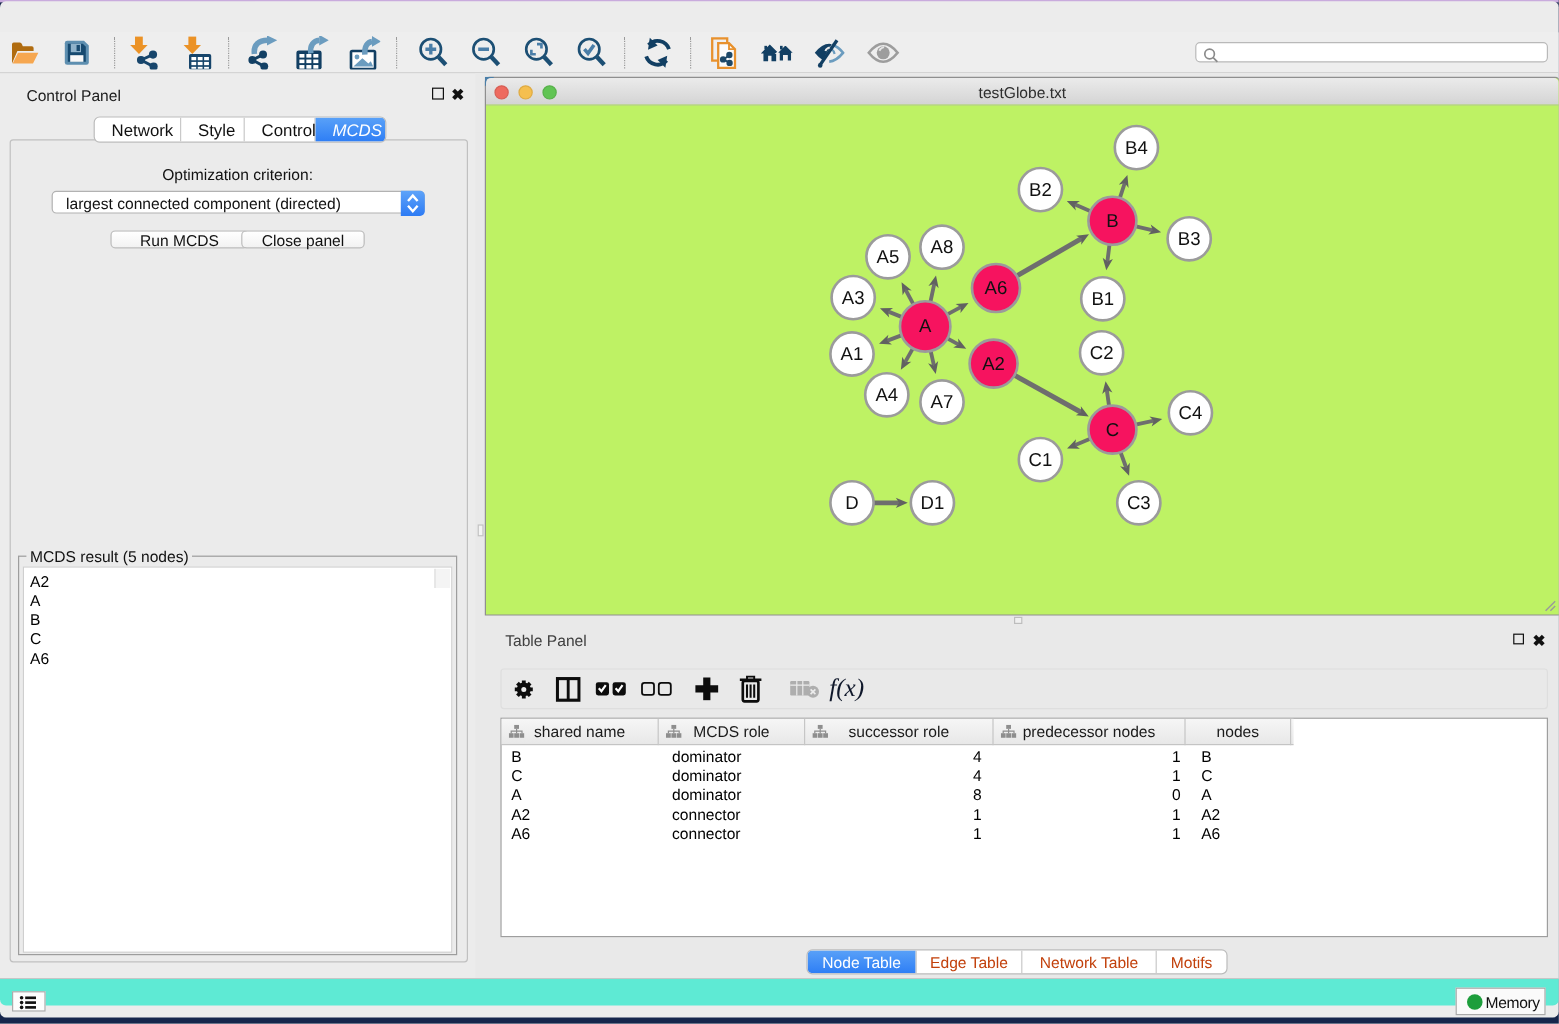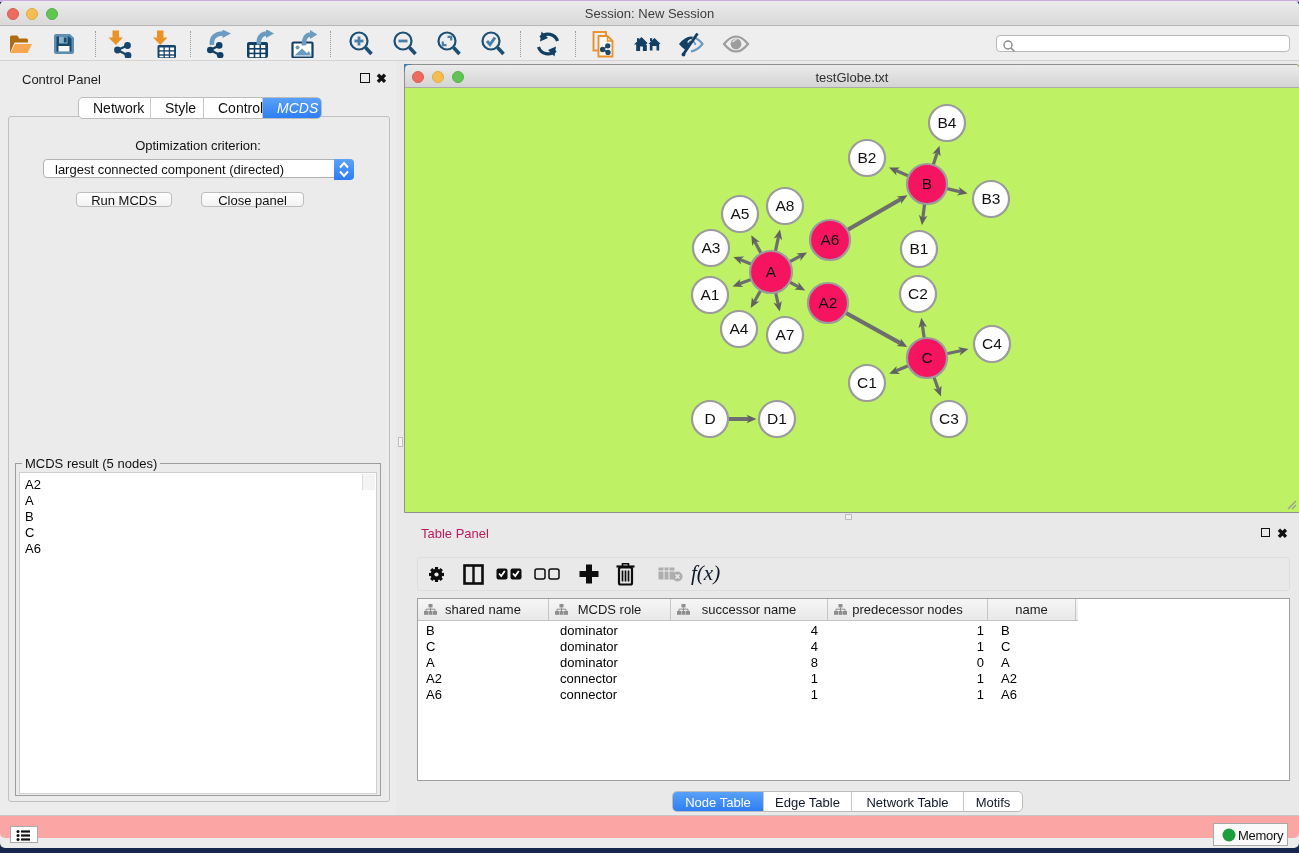--- a/index.html
+++ b/index.html
@@ -30,47 +30,41 @@
 #listbox { position:absolute; left:3px; top:8px; width:358px; height:322px; background:#fff; border:1px solid #cfcfcf; font-size:13px; color:#000; }
 #listbox div { height:15.9px; line-height:15.9px; padding-left:5px; }
 #lb-scroll { position:absolute; right:1px; top:1px; width:13px; height:320px; background:#f4f4f4; border-left:1px solid #dcdcdc; }
 
 #rightbg { position:absolute; left:396px; top:60px; width:903px; height:755px; background:#e9e9e9; }
 #netwin { position:absolute; left:404px; top:63px; width:896px; height:449px; background:#bef264; border:1px solid #8f8f8f; border-radius:4px 4px 0 0; }
 #netwin-tb { position:absolute; left:0; top:0; width:100%; height:23px; background:linear-gradient(#ebebeb,#d4d4d4); border-bottom:1px solid #ababab; border-radius:4px 4px 0 0; }
 #netwin-title { position:absolute; top:5px; width:100%; text-align:center; font-size:13px; color:#2e2e2e; }
 #graph { position:absolute; left:0px; top:24px; }
 
-#tp-title { position:absolute; left:421px; top:525px; font-size:13px; color:#be185d; }
+#tp-title { position:absolute; left:421px; top:525px; font-size:13px; color:#404040; }
 #tp-toolbar { position:absolute; left:417px; top:556px; width:873px; height:34px; border:1px solid #dedede; border-radius:3px; }
 #table { position:absolute; left:417px; top:597px; width:873px; height:183px; background:#fff; border:1px solid #9e9e9e; }
 #thead { position:absolute; left:0; top:0; width:660px; height:22px; background:linear-gradient(#f6f6f6,#e8e8e8); border-bottom:1px solid #c4c4c4; }
 .thcell { position:absolute; top:0; height:22px; border-right:1px solid #c6c6c6; font-size:13px; color:#1a1a1a; text-align:center; line-height:22px; }
 .trow { position:absolute; left:0; width:100%; height:16px; font-size:13px; color:#000; }
 .tc { position:absolute; top:0; height:16px; line-height:16px; }
 
 #btabs { position:absolute; left:672px; top:790px; height:21px; display:flex; border:1px solid #bcbcbc; border-radius:5px; overflow:hidden; background:#fff; }
-.btab { font-size:13px; color:#0f172a; padding-top:3px; text-align:center; border-right:1px solid #c9c9c9; }
+.btab { font-size:13px; color:#c2410c; padding-top:3px; text-align:center; border-right:1px solid #c9c9c9; }
 .btab:last-child { border-right:none; }
 .btab.sel { background:linear-gradient(#59a1f8,#2e7ef5); color:#fff; }
 
-#statusbar { position:absolute; left:0; top:814px; width:1299px; height:23px; background:#fca5a5; border-top:1px solid #c6c6c6; border-radius:0 0 5px 5px; }
+#statusbar { position:absolute; left:0; top:814px; width:1299px; height:23px; background:#5eead4; border-top:1px solid #c6c6c6; border-radius:0 0 5px 5px; }
 #listbtn { position:absolute; left:10px; top:10px; width:28px; height:17px; background:#fdfdfd; border:1px solid #ababab; }
 #membtn { position:absolute; right:11px; top:7px; width:75px; height:23px; background:#fafafa; border:1px solid #a9a9a9; font-size:13px; color:#111; }
 </style>
 </head>
 <body>
 <div style="position:absolute;left:0;top:0;width:1299px;height:2px;background:#c9abdd"></div>
 <div id="app">
-<div id="titlebar">
- <div class="tl" style="left:7px;background:#ee6a5f;border:0.5px solid #d75f55"></div>
- <div class="tl" style="left:26px;background:#f5bf4f;border:0.5px solid #dfab43"></div>
- <div class="tl" style="left:46px;background:#61c454;border:0.5px solid #58b14b"></div>
- <div id="title-text">Session: New Session</div>
-</div>
 <div id="toolbar">
  <svg class="ticon" style="left:7px" viewBox="0 0 28 28">
   <path d="M3,23 L3,7 Q3,5.5 4.5,5.5 L9.5,5.5 Q10.8,5.5 11.3,6.8 L12,8.5 L19.5,8.5 Q21,8.5 21,10 L21,12.5 L7.5,12.5 Z" fill="#b06c10"></path>
   <path d="M8,14 L25,14 L20.5,23 L3.5,23 Z" fill="#f6a750"></path>
  </svg>
  <svg class="ticon" style="left:50px" viewBox="0 0 28 28">
   <path d="M4,6 Q4,4 6,4 L20,4 L24,8 L24,22 Q24,24 22,24 L6,24 Q4,24 4,22 Z" fill="#5e8fb0"></path>
   <path d="M6.5,6.5 L19,6.5 L21.5,9 L21.5,21.5 L6.5,21.5 Z" fill="#174a70"></path>
   <rect x="9" y="6.5" width="8.5" height="7" fill="#8fb2ca"></rect>
   <rect x="13.8" y="7.5" width="2.8" height="5" fill="#174a70"></rect>
@@ -230,21 +224,21 @@
 </div>
 <div id="dropdown">largest connected component (directed)
  <div id="dd-step">
   <svg width="20" height="21" viewBox="0 0 20 21">
    <path d="M6,8.5 L10,4 L14,8.5" fill="none" stroke="#fff" stroke-width="2"></path>
    <path d="M6,12.5 L10,17 L14,12.5" fill="none" stroke="#fff" stroke-width="2"></path>
   </svg>
  </div>
 </div>
 <div id="optlabel">Optimization criterion:</div>
-<div class="btn" style="left:76px;top:191px;width:96px">Run MCDS</div>
+<div class="btn" style="left:92px;top:191px;width:115px">Run MCDS</div>
 <div class="btn" style="left:201px;top:191px;width:103px">Close panel</div>
 <div id="fieldset">
  <div id="fieldset-legend">MCDS result (5 nodes)</div>
  <div id="listbox">
   <div style="margin-top:4px">A2</div>
         <div>A</div>
         <div>B</div>
         <div>C</div>
         <div>A6</div>
   <div id="lb-scroll"></div>
@@ -409,23 +403,23 @@
         </g>
   <circle cx="19.5" cy="9.5" r="5" fill="#aeaeae"></circle>
   <path d="M17.5,7.5 L21.5,11.5 M21.5,7.5 L17.5,11.5" stroke="#ececec" stroke-width="1.4"></path>
  </svg>
  <div style="position:absolute;left:273px;top:3px;font-family:'Liberation Serif',serif;font-style:italic;font-size:21px;color:#0f172a">f(x)</div>
 </div>
 <div id="table">
  <div id="thead">
   <div class="thcell" style="left:0;width:131px">shared name</div>
   <div class="thcell" style="left:131px;width:122px">MCDS role</div>
-  <div class="thcell" style="left:253px;width:157px">successor name</div>
+  <div class="thcell" style="left:253px;width:157px">successor role</div>
   <div class="thcell" style="left:410px;width:160px">predecessor nodes</div>
-  <div class="thcell" style="left:570px;width:88px;border-right:1px solid #c6c6c6">name</div>
+  <div class="thcell" style="left:570px;width:88px;border-right:1px solid #c6c6c6">nodes</div>
   <svg style="position:absolute;left:6px;top:5px" width="13" height="12" viewBox="0 0 13 12">
           <g fill="#8e8e8e">
             <rect x="4.5" y="0" width="4" height="3.4"></rect>
             <rect x="0" y="7" width="4" height="3.8"></rect>
             <rect x="4.5" y="7" width="4" height="3.8"></rect>
             <rect x="9" y="7" width="4" height="3.8"></rect>
             <path d="M6.5,3.4 L6.5,5.2 M2,7 L2,5.2 L11,5.2 L11,7 M6.5,5.2 L6.5,7" stroke="#8e8e8e" fill="none"></path>
           </g>
         </svg>
   <svg style="position:absolute;left:137px;top:5px" width="13" height="12" viewBox="0 0 13 12">

